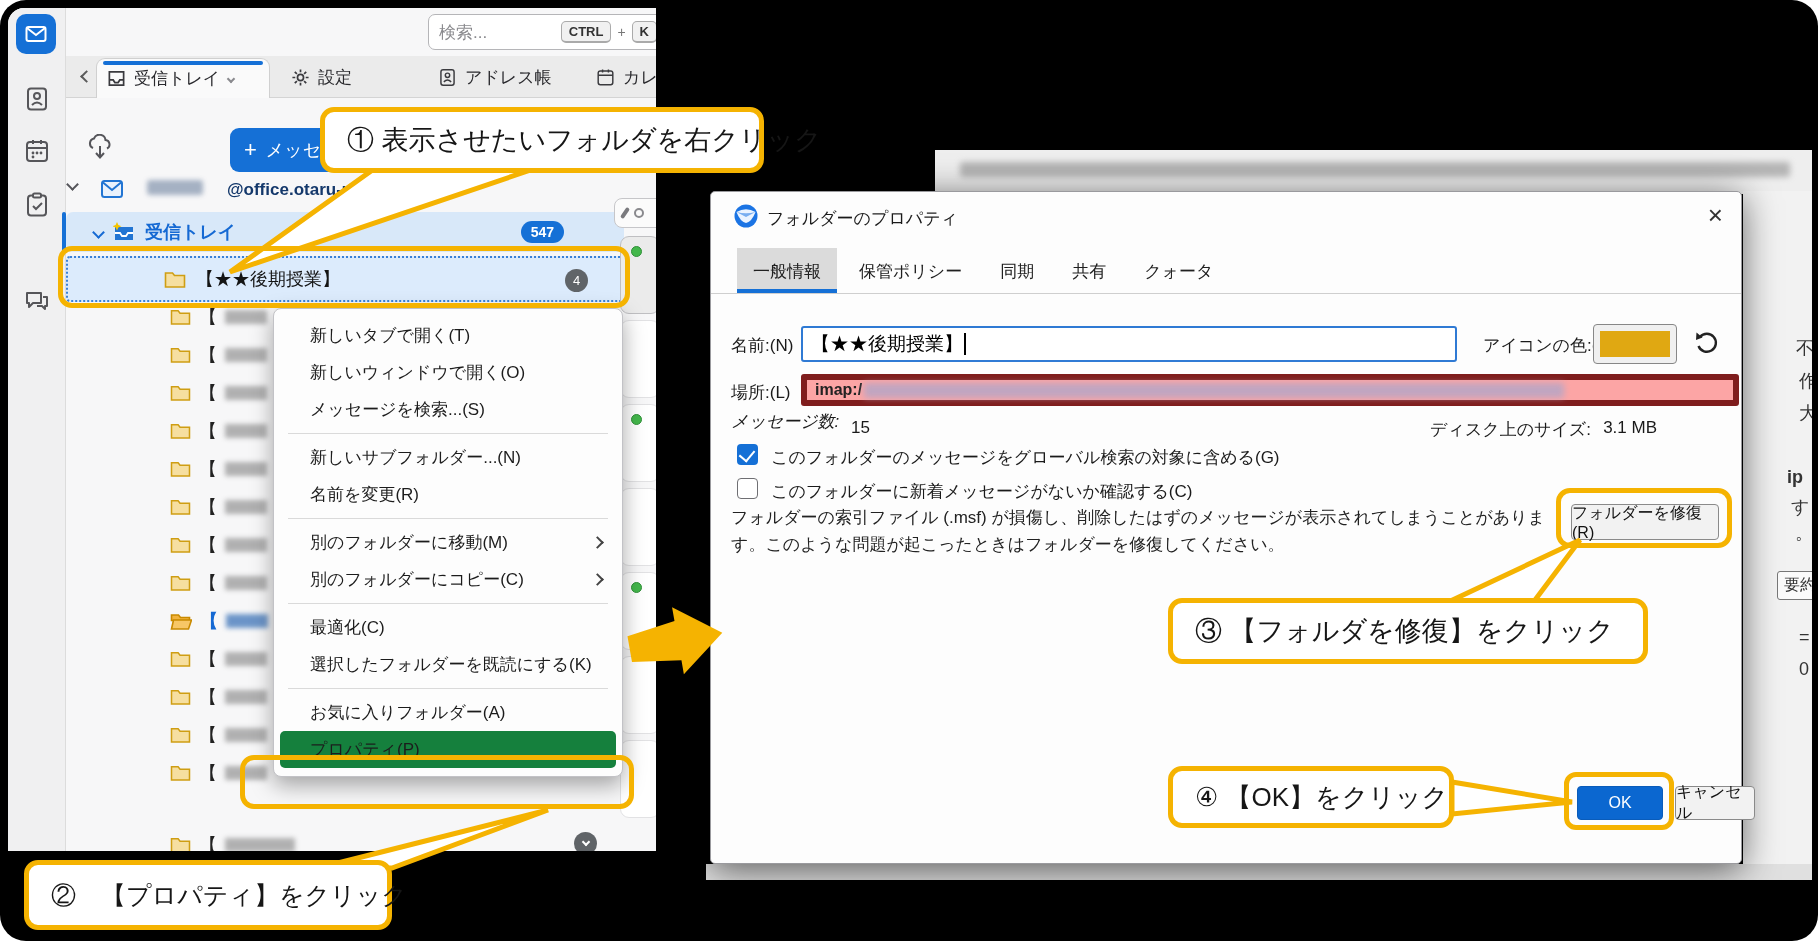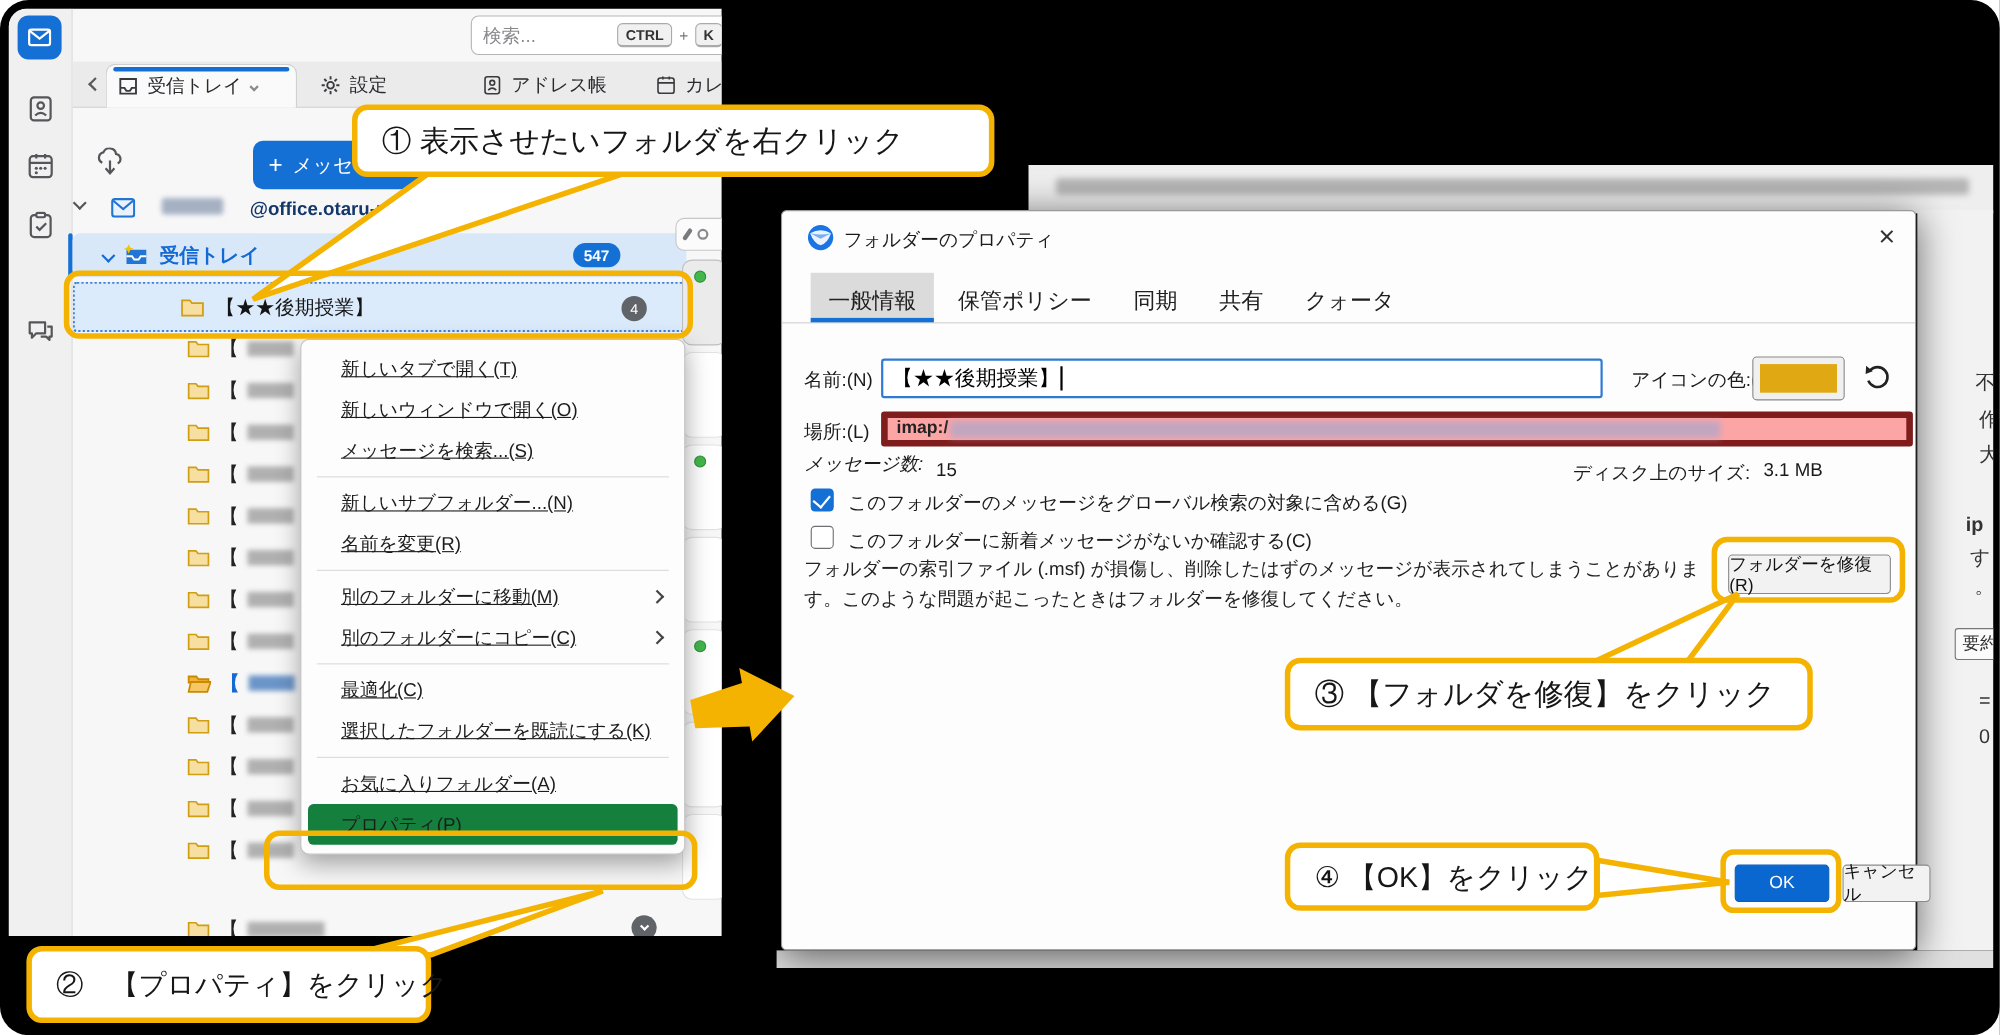--- a/index.html
+++ b/index.html
@@ -61,21 +61,21 @@
            padding-left:104px; gap:8px; }
   .f-label { font-size:18px; color:#222; }
   .f-label.blue { color:#1569d3; font-weight:bold; }
   .namefrag { width:42px; height:14px; background:#6b6b6b; filter:blur(2.5px); opacity:.5; }
   .namefrag.blue { background:#3d74b8; opacity:.75; }
 
   
   .ctxmenu { position:absolute; left:265px; top:300px; width:350px; background:#fdfdfd;
              border:1px solid #c2c2c6; border-radius:8px; box-shadow:0 8px 22px rgba(0,0,0,.35);
              padding:8px 0; z-index:4; }
-  .mi { position:relative; height:37px; line-height:37px; padding-left:36px; font-size:17px; color:#1c1c1c; white-space:nowrap;text-decoration:underline; }
+  .mi { position:relative; height:37px; line-height:37px; padding-left:36px; font-size:17px; color:#1c1c1c; white-space:nowrap; }
   .mi .sub { position:absolute; right:20px; top:14px; border-color:#444; }
   .mi.hl { background:#15803d; margin:0 6px; padding-left:30px; border-radius:5px; }
   .msep { height:1px; background:#dadada; margin:5px 14px; }
 
   
   .qf-pill { position:absolute; left:606px; top:190px; width:54px; height:30px; background:#fbfbfb;
              border:1px solid #c6c6c9; border-radius:8px; display:flex; align-items:center; padding-left:8px; gap:7px;}
   .pin { width:4px; height:12px; background:#7a7a7e; border-radius:2px; transform:rotate(35deg); }
   .pin2 { width:10px; height:10px; border:2px solid #8a8a8e; border-radius:50%; }
   .card { position:absolute; left:612px; width:40px; height:78px; background:#fff;
@@ -90,21 +90,21 @@
   .rs-bottomstrip { position:absolute; left:706px; top:864px; width:1106px; height:16px; background:#e0e0e0; }
   .frag { position:absolute; font-size:18px; color:#333; }
   .blurbar { background:#8f8f8f; filter:blur(3px); opacity:.6; border-radius:3px; }
 
   .dialog { position:absolute; left:710px; top:191px; width:1032px; height:673px; background:#fdfdfd;
             border:1px solid #9a9a9e; border-radius:5px; box-shadow:0 6px 36px rgba(0,0,0,.6); z-index:3; }
   .dlg-title { position:absolute; left:56px; top:15px; font-size:17px; color:#1a1a1a; }
   .dlg-close { position:absolute; right:18px; top:8px; font-size:26px; color:#333; line-height:30px; }
   .dlg-tabs { position:absolute; left:0; top:56px; width:100%; height:46px; border-bottom:1px solid #cfcfcf;
               display:flex; align-items:stretch; padding-left:26px; gap:6px; }
-  .dtab { font-size:20px; color:#202020; padding:12px 16px 0 16px; white-space:nowrap; }
+  .dtab { font-size:17px; color:#202020; padding:12px 16px 0 16px; white-space:nowrap; }
   .dtab.active { background:#dbdbdb; border-bottom:4px solid #1570d6; }
   .dlg-label { position:absolute; font-size:17px; color:#1a1a1a; white-space:nowrap; }
   .name-input { position:absolute; left:90px; top:134px; width:656px; height:36px; background:#fff;
                 border:2px solid #2f7ad4; border-radius:3px; display:flex; align-items:center;
                 padding-left:8px; font-size:19px; color:#000; }
   .caret { display:inline-block; width:1.5px; height:22px; background:#000; margin-left:1px; }
   .swatch { position:absolute; left:882px; top:132px; width:84px; height:40px; background:#f0f0f0;
             border:1px solid #878787; border-radius:4px; }
   .swatch-inner { position:absolute; left:6px; top:6px; right:6px; bottom:6px; background:#e0a812; }
   .loc-input { position:absolute; left:90px; top:182px; width:938px; height:32px; background:#fca5a5;
@@ -497,21 +497,21 @@
     <polygon points="1444,604 1532,604 1580,540" fill="#fff" stroke="#f5b301" stroke-width="5"></polygon>
 
     <polygon points="1452,782 1452,814 1572,802" fill="#fff" stroke="#f5b301" stroke-width="5"></polygon>
   </svg>
 
   <div class="ybox" style="left:58px;top:246px;width:572px;height:62px;"></div>
   <div class="ybox" style="left:240px;top:755px;width:394px;height:54px;"></div>
   <div class="ybox" style="left:1556px;top:488px;width:176px;height:60px;"></div>
   <div class="ybox" style="left:1564px;top:772px;width:110px;height:58px;border-radius:12px;"></div>
 
-  <div class="callout" style="left:320px;top:95px;width:584px;height:66px;font-size:27px;">
+  <div class="callout" style="left:320px;top:107px;width:444px;height:66px;font-size:27px;">
     <span>① 表示させたいフォルダを右クリック</span>
   </div>
   <div class="callout" style="left:24px;top:860px;width:368px;height:70px;font-size:25px;">
     <span>②　【プロパティ】をクリック</span>
   </div>
   <div class="callout" style="left:1168px;top:598px;width:480px;height:66px;font-size:27px;">
     <span>③ 【フォルダを修復】をクリック</span>
   </div>
   <div class="callout" style="left:1168px;top:766px;width:286px;height:62px;">
     <span>④ 【OK】をクリック</span>

